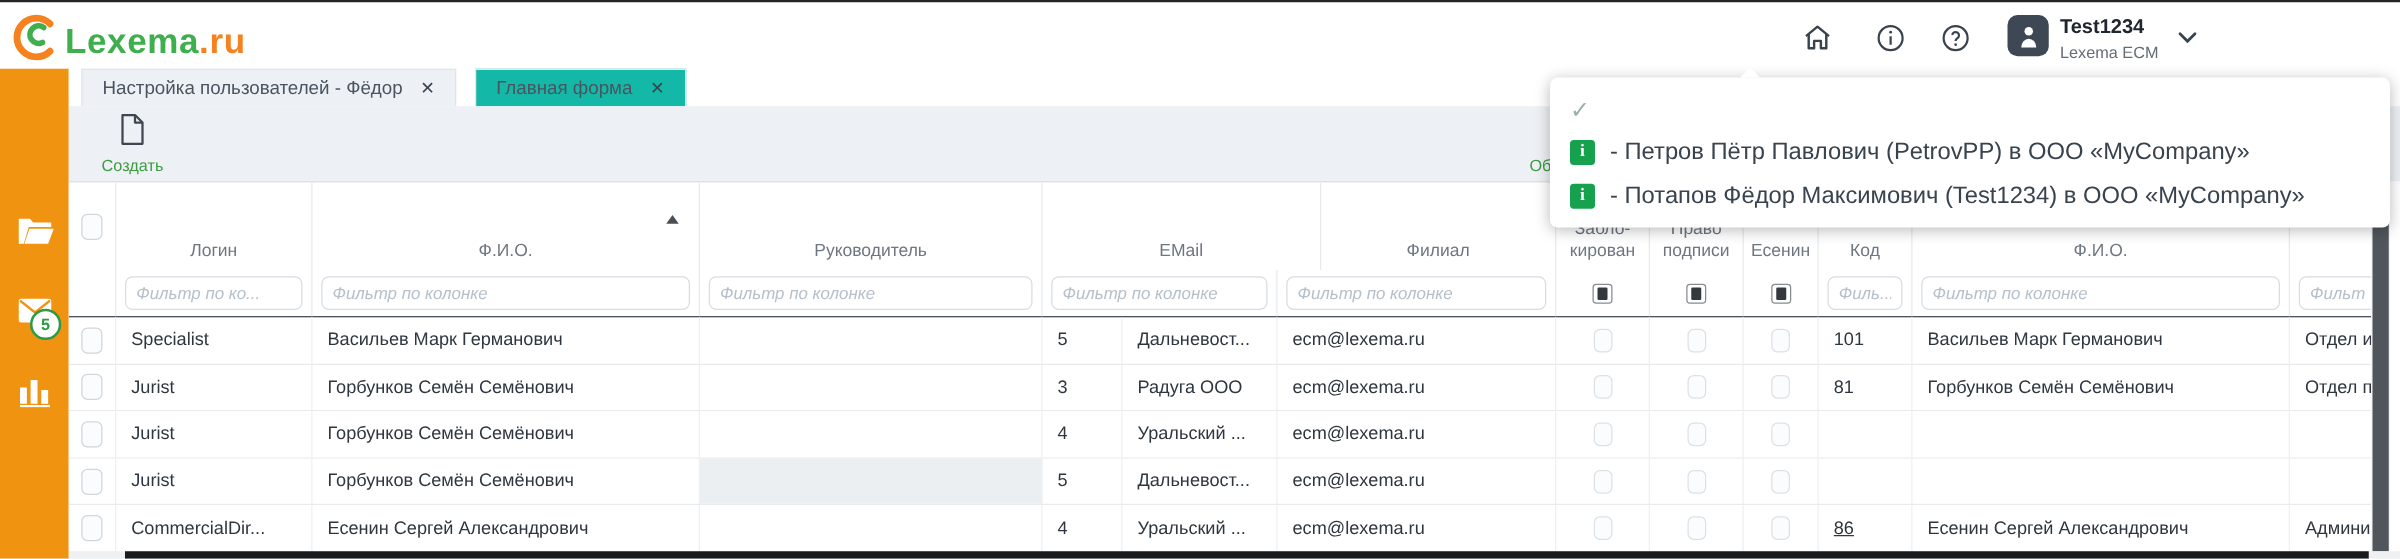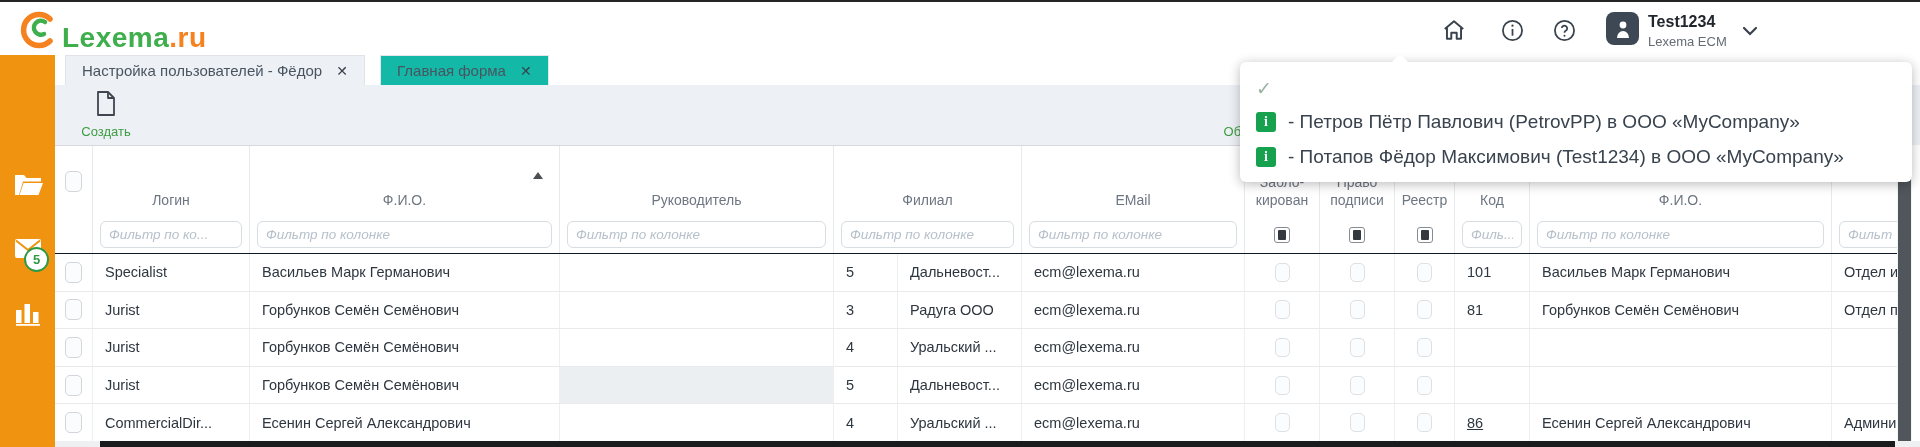--- a/index.html
+++ b/index.html
@@ -9,21 +9,21 @@
     font-family: "Liberation Sans", "DejaVu Sans", sans-serif;
     color:#2E363F;
   }
   .abs { position:absolute; }
 
   
   #top-edge { left:0; top:0; width:1920px; height:2px; background:#232527; }
 
   
   #header-bar { left:0; top:2px; width:1920px; height:53px; background:#fff; }
-  #logo { left:18px; top:8px; display:flex; align-items:flex-end; gap:4px; cursor:pointer; }
+  #logo { left:8px; top:8px; display:flex; align-items:center; gap:4px; cursor:pointer; }
   #logo .logo-text { font-size:28px; font-weight:700; letter-spacing:.5px; }
   #logo .lx-green { color:#3FAE4C; }
   #logo .lx-orange { color:#F5821F; }
   .hdr-icon { top:14px; width:28px; height:28px; display:flex; align-items:center; justify-content:center; cursor:pointer; }
   #avatar { left:1606px; top:10px; width:33px; height:33px; background:#3E4854; border-radius:8px;
             display:flex; align-items:center; justify-content:center; cursor:pointer; }
   #user-name { left:1648px; top:11px; font-size:16px; font-weight:700; color:#20262D; }
   #user-product { left:1648px; top:32px; font-size:13px; color:#646C75; }
   #user-chevron { left:1742px; top:20px; cursor:pointer; }
 
@@ -219,34 +219,34 @@
       <div class="hcell" style="width: 157px;">
         <span>Логин</span>
       </div>
       <div class="hcell" style="width: 310px;">
         <span>Ф.И.О.</span>
         <div class="sort-asc"></div>
       </div>
       <div class="hcell" style="width: 274px;">
         <span>Руководитель</span>
       </div>
+      <div class="hcell" style="width: 223px;">
+        <span>EMail</span>
+      </div>
       <div class="hcell" style="width: 188px;">
         <span>Филиал</span>
       </div>
-      <div class="hcell" style="width: 223px;">
-        <span>EMail</span>
-      </div>
       <div class="hcell" style="width: 75px;">
         <span>Забло-кирован</span>
       </div>
       <div class="hcell" style="width: 75px;">
         <span>Право подписи</span>
       </div>
       <div class="hcell" style="width: 60px;">
-        <span>Реестр</span>
+        <span>Есенин</span>
       </div>
       <div class="hcell" style="width: 75px;">
         <span>Код</span>
       </div>
       <div class="hcell" style="width: 302px;">
         <span>Ф.И.О.</span>
       </div>
       <div class="hcell" style="width: 90px;">
         <span></span>
       </div>

